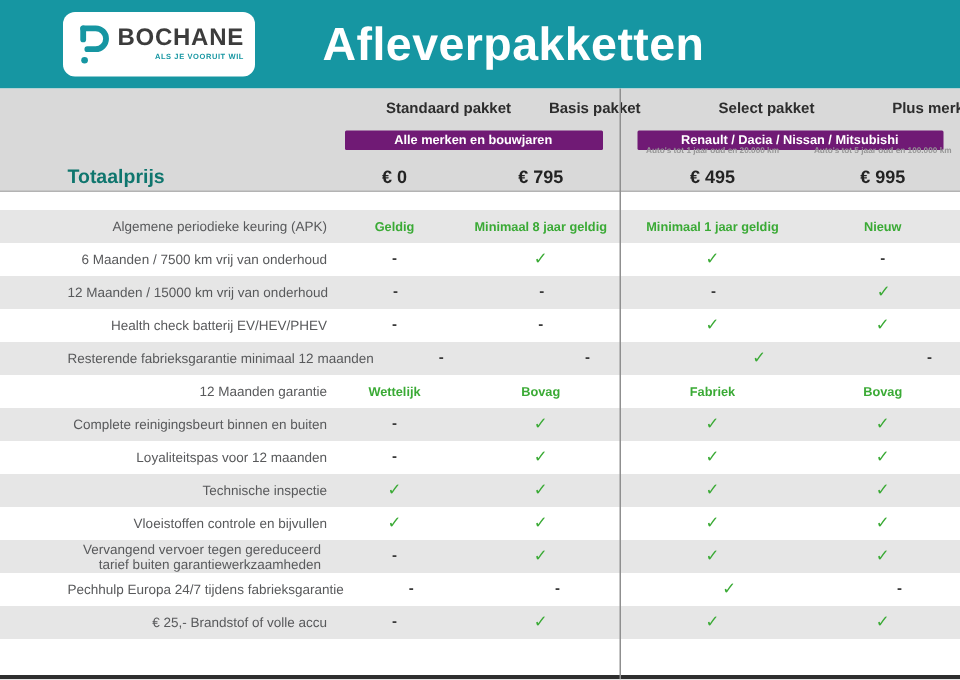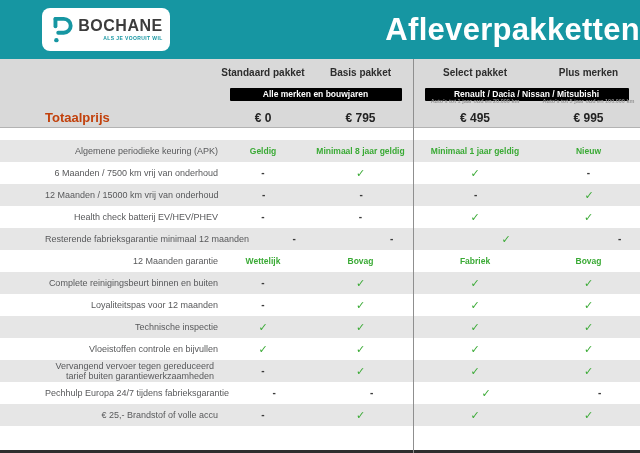--- a/index.html
+++ b/index.html
@@ -7,46 +7,46 @@
   .page { width:640px; height:453px; position:relative; display:flex; flex-direction:column; overflow:hidden; background:#fff; }
 
   
   .top-band { height:59px; background:#1696a2; display:flex; align-items:center; flex:0 0 auto; }
   .logo-box { margin-left:42px; width:128px; height:43px; background:#fff; border-radius:8px;
               display:flex; align-items:center; justify-content:center; gap:5px; }
   .logo-mark { flex:0 0 auto; }
   .logo-text-wrap { display:flex; flex-direction:column; align-items:flex-end; }
   .logo-text { font-size:16px; font-weight:bold; color:#3c3c3c; letter-spacing:0.5px; line-height:16px; }
   .logo-tagline { font-size:5px; font-weight:bold; color:#1696a2; letter-spacing:0.4px; margin-top:1px; }
-  .title { flex:1; text-align:right; padding-left:45px; color:#fff; font-size:31px; font-weight:bold; letter-spacing:0.3px; }
+  .title { flex:1; text-align:left; padding-left:45px; color:#fff; font-size:31px; font-weight:bold; letter-spacing:0.3px; }
 
   
   .trow { display:flex; align-items:center; }
   .label-cell { flex:0 0 218px; padding-left:45px; }
   .val-cell { text-align:center; }
   .c0 { flex:0 0 90px; }
   .c1 { flex:0 0 105px; }
   .c2 { flex:0 0 124px; }
   .c3 { flex:0 0 103px; }
 
   
   .panel { height:69px; background:#d9d9d9; border-bottom:1px solid #b3b3b3; padding-top:7px; flex:0 0 auto; }
-  .head-row { height:13px; }
+  .head-row { height:13px;margin-left:36px; }
   .col-head { font-size:10px; font-weight:bold; color:#2d2d2d; }
   .badge-row { display:flex; margin-top:4px; height:13px; }
   .badge-span-left  { flex:0 0 195px; margin-left:218px; text-align:center; }
   .badge-span-right { flex:0 0 227px; text-align:center; }
-  .badge { display:inline-block; background:#000000; color:#fff; font-weight:bold; font-size:8.5px;
+  .badge { display:inline-block; background:#701a75; color:#fff; font-weight:bold; font-size:8.5px;
            line-height:13px; height:13px; border-radius:1px; }
   .badge-left  { width:172px; }
   .badge-right { width:204px; }
   .note-row { height:10px; margin-top:1px; align-items:flex-start; }
   .note { font-size:5.5px; font-weight:bold; color:#979797; line-height:8px; }
   .price-row { height:21px; }
-  .price-label { font-size:13px; font-weight:bold; color:#c2410c; }
+  .price-label { font-size:13px; font-weight:bold; color:#0f766e; }
   .price { font-size:12px; font-weight:bold; color:#232323; }
 
   .gap-row { height:12px; background:#fff; flex:0 0 auto; }
 
   
   .rows { flex:0 0 auto; }
   .rows .trow { min-height:22px; }
   .rows .trow.striped { background:#e6e6e6; }
   .row-label { font-size:9px; color:#58595b; white-space:nowrap; line-height:10.5px;text-align:right; }
   .row-label.wrap { white-space:normal; padding-right:4px; }

